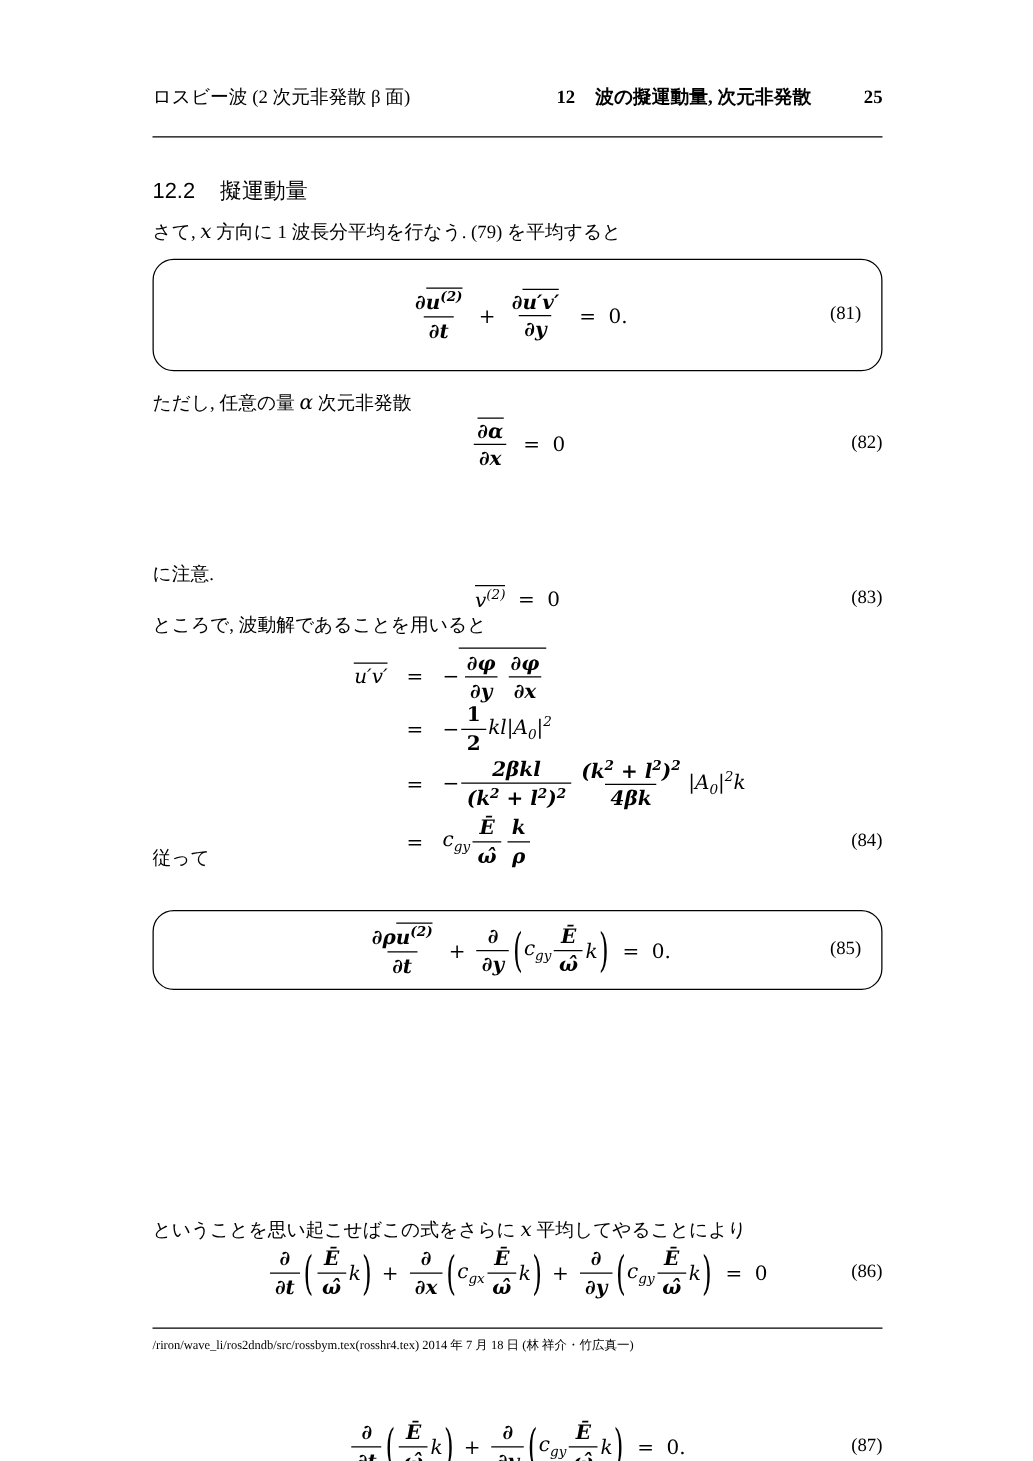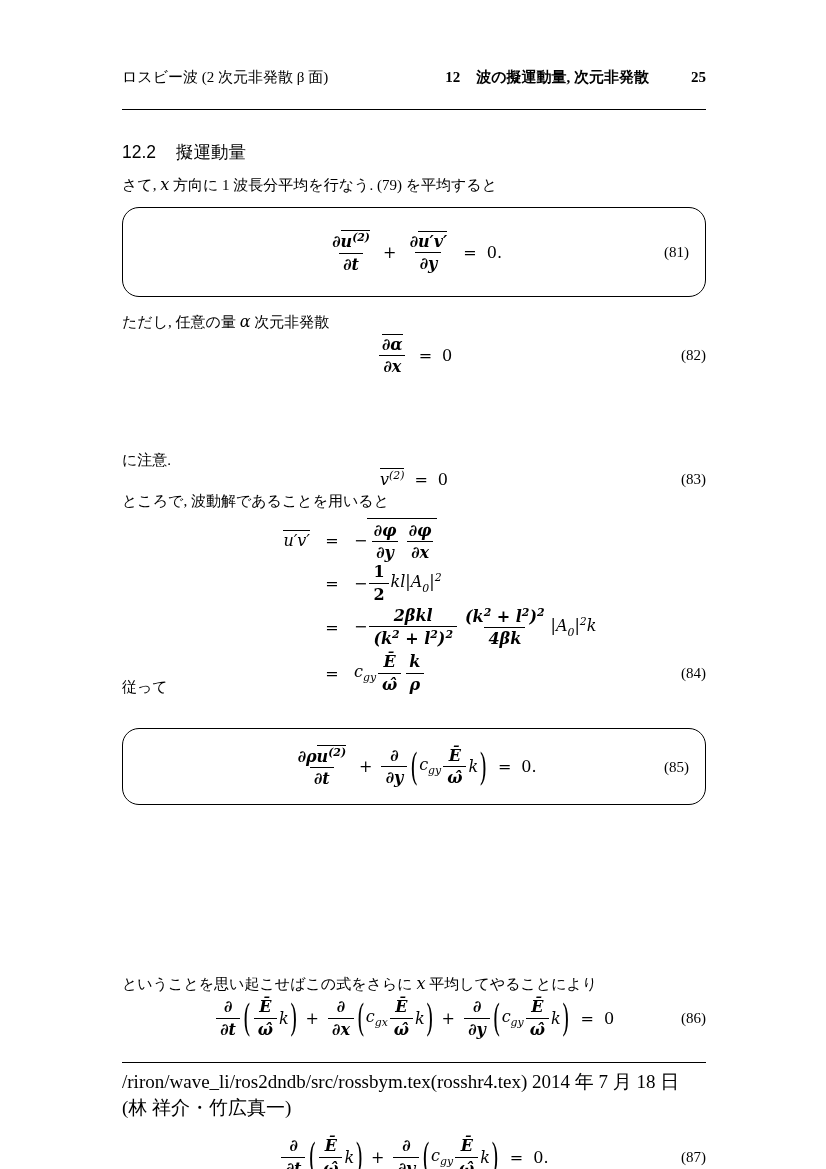--- a/index.html
+++ b/index.html
@@ -34,21 +34,21 @@
   sub{font-size:68%;}
   .eqflex{display:flex;align-items:center;justify-content:center;position:relative;}
   .tag{position:absolute;right:0;top:50%;transform:translateY(-50%);font-style:normal;
        font-size:15px;font-family:"Liberation Serif","DejaVu Serif",serif;margin-left:37px;}
   .screenbox{border:1.2px solid #000;border-radius:17px;display:flex;align-items:center;
              justify-content:center;position:absolute;left:0;width:584px;box-sizing:border-box;}
   .earow{position:relative;display:flex;align-items:center;}
   .elhs{width:188px;display:flex;justify-content:flex-end;align-items:center;}
   .erel{width:44px;text-align:center;font-style:normal;}
   .erhs{display:flex;align-items:center;}
-  .footer{font-size:19px;}
+  .footer{font-size:10px;}
 </style>
 </head>
 <body>
 
 <div class="page">
  <div class="content">
 
   <div class="abs header" style="top:68px;">
     <span>ロスビー波 (2 次元非発散 β 面)</span>
     <span class="h-mid">
@@ -174,21 +174,21 @@
             </span>
       </span>
       <span class="tag">(84)</span>
     </div>
   </div>
 
   <div class="abs para" style="top:674px;">
     <span>従って</span>
   </div>
 
-  <div class="screenbox m" style="top:728px;height:77px;">
+  <div class="screenbox m" style="top:728px;height:64px;">
     <span class="frac">
       <span class="num"><span>∂ρ</span><span class="ol">u<sup>(2)</sup></span></span>
       <span class="den">∂t</span>
     </span>
     <span class="mbin mathup">+</span>
     <span class="frac">
           <span class="num">∂</span>
           <span class="den">∂y</span>
         </span>
     <span class="bp">(</span>

